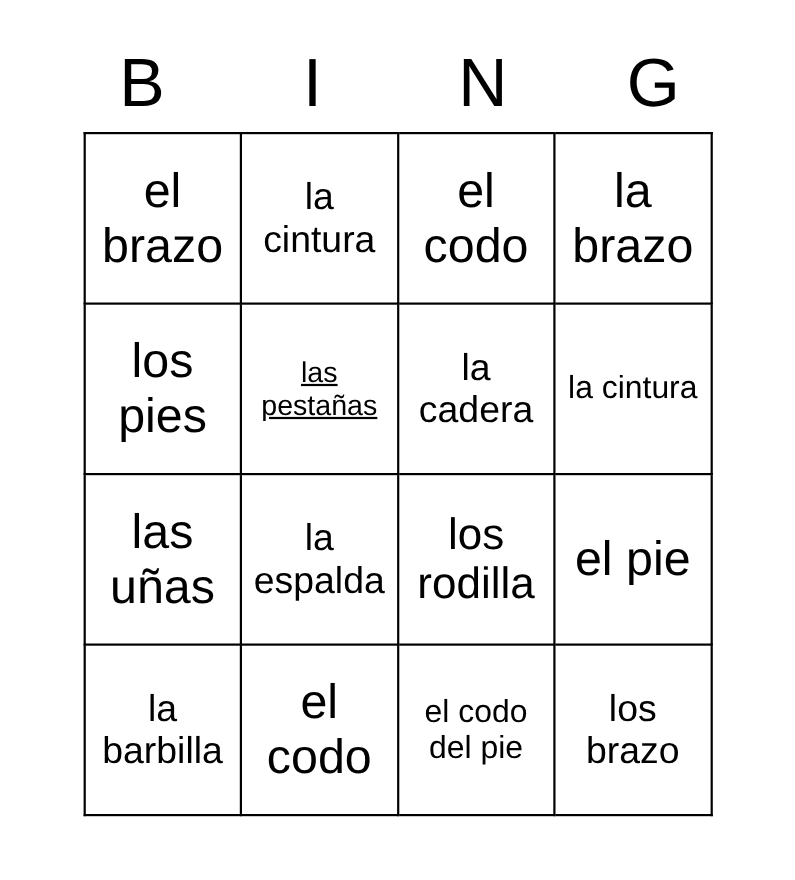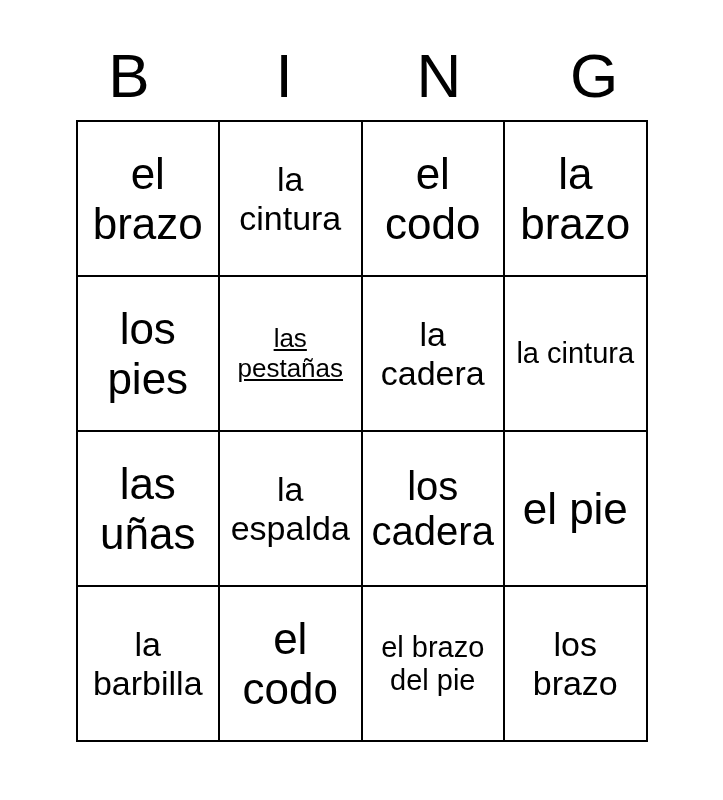--- a/index.html
+++ b/index.html
@@ -105,35 +105,35 @@
           </td>
       </tr>
       <tr>
         <td>
             <span class="cell-text sz-xl">las uñas</span>
           </td>
         <td>
             <span class="cell-text sz-md">la espalda</span>
           </td>
         <td>
-            <span class="cell-text sz-lg">los cadera</span>
+            <span class="cell-text sz-lg">los rodilla</span>
           </td>
         <td>
             <span class="cell-text sz-xl">el pie</span>
           </td>
       </tr>
       <tr>
         <td>
             <span class="cell-text sz-md">la barbilla</span>
           </td>
         <td>
             <span class="cell-text sz-xl">el codo</span>
           </td>
         <td>
-            <span class="cell-text sz-sm">el brazo del pie</span>
+            <span class="cell-text sz-sm">el codo del pie</span>
           </td>
         <td>
             <span class="cell-text sz-md">los brazo</span>
           </td>
       </tr>
     </tbody>
   </table>
 
 </div>
 

